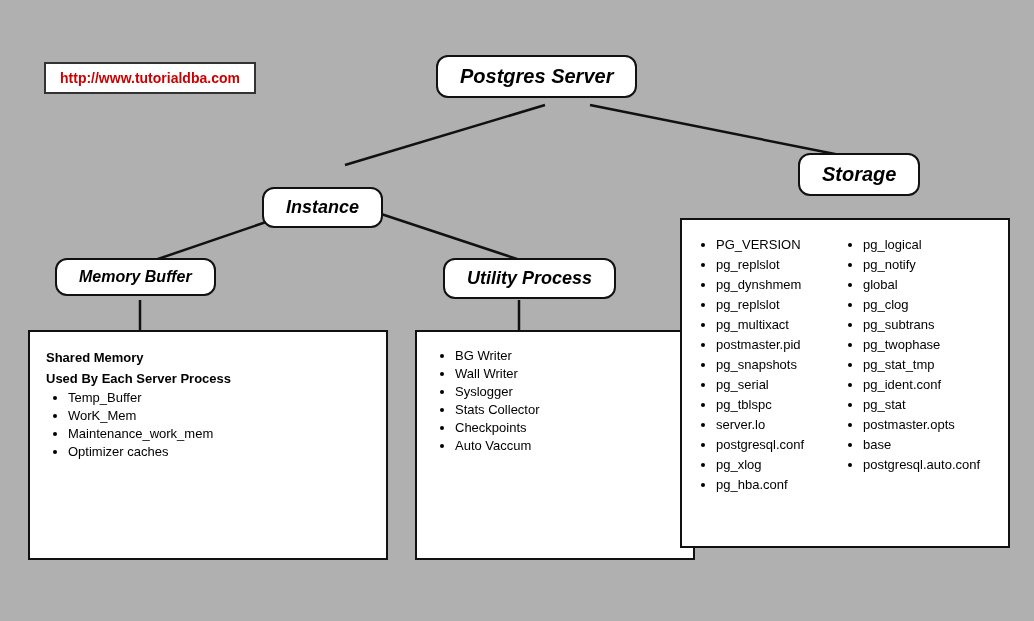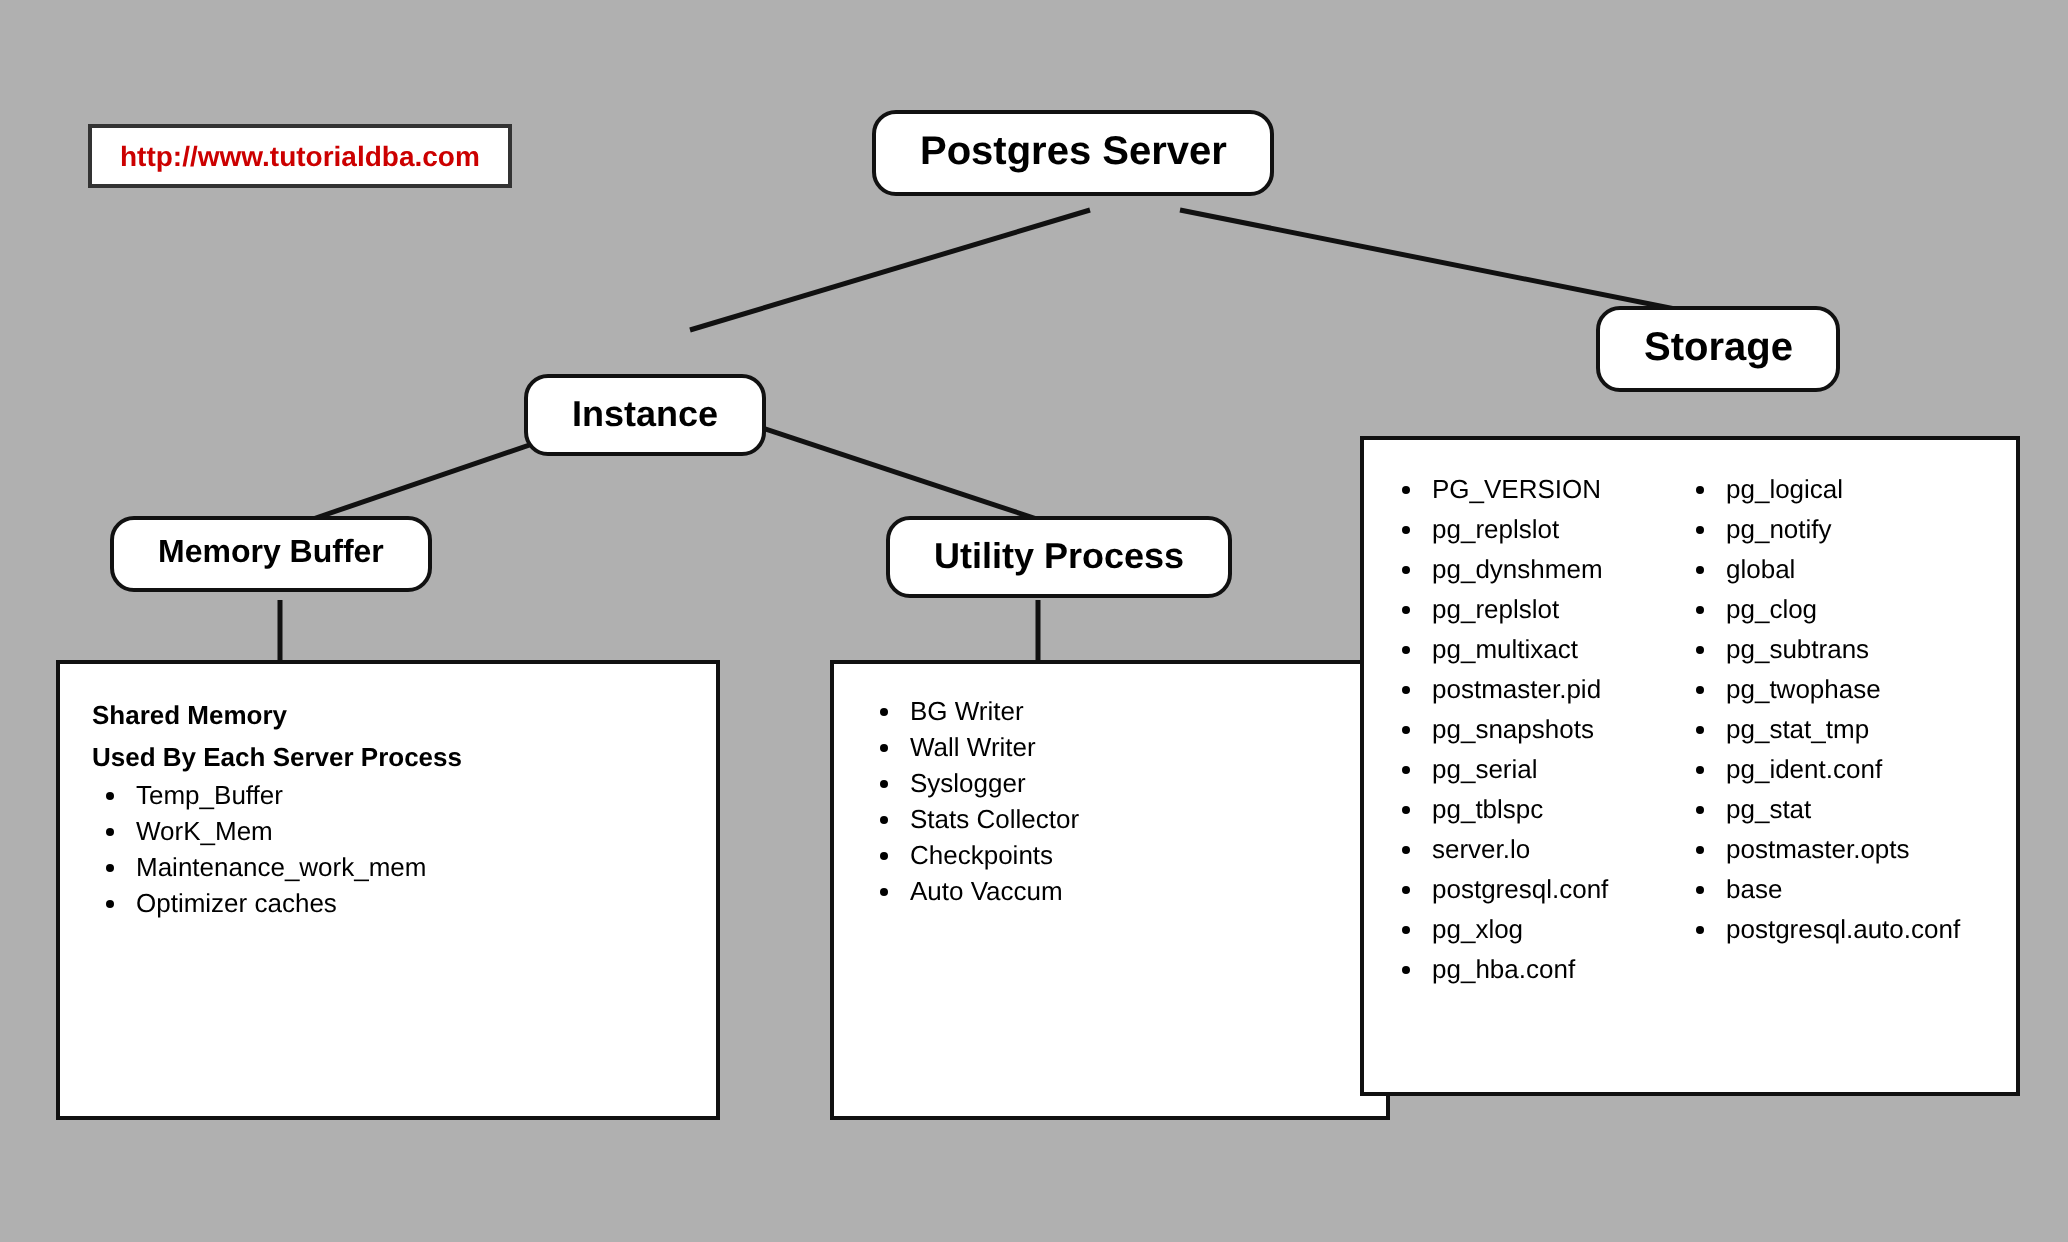--- a/index.html
+++ b/index.html
@@ -37,20 +37,21 @@
     .node {
       position: absolute;
       background: white;
       border: 2.5px solid #111;
       border-radius: 12px;
       font-weight: bold;
       font-size: 18px;
       padding: 8px 22px;
       text-align: center;
       white-space: nowrap;
+      font-style: italic;
     }
 
     .node-postgres {
       top: 55px;
       left: 436px;
       font-size: 20px;
     }
 
     .node-instance {
       top: 163px;
@@ -82,21 +83,21 @@
       position: absolute;
       background: white;
       border: 2.5px solid #111;
       padding: 12px 16px;
       font-size: 13px;
     }
 
     .box-memory {
       top: 330px;
       left: 28px;
-      width: 332px;
+      width: 360px;
       min-height: 230px;
     }
 
     .box-utility {
       top: 330px;
       left: 415px;
       width: 280px;
       min-height: 230px;
     }
 

